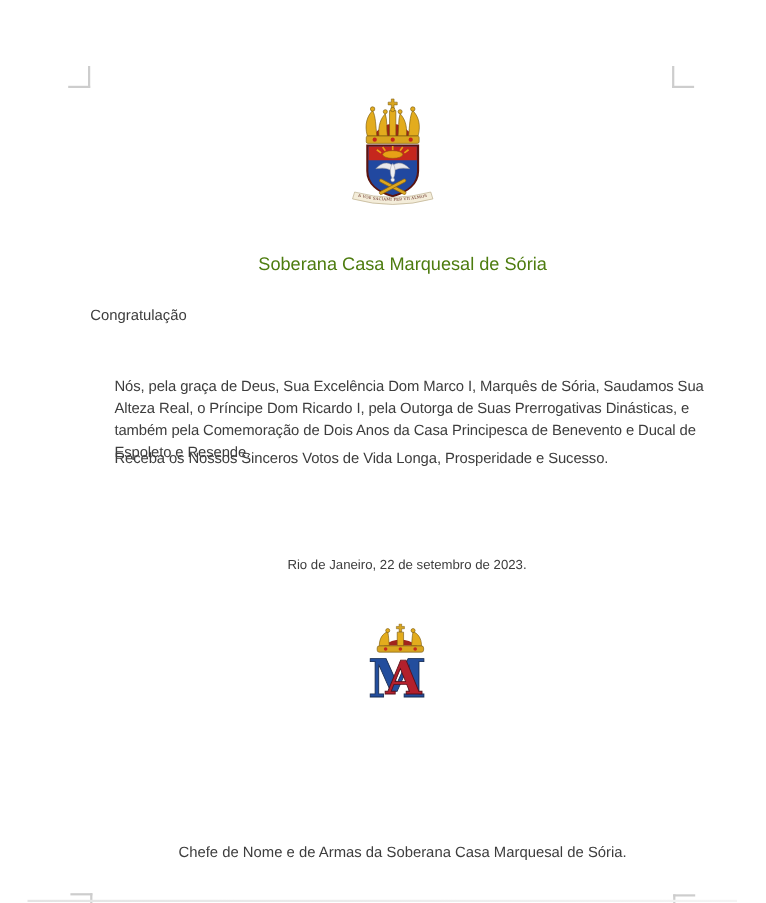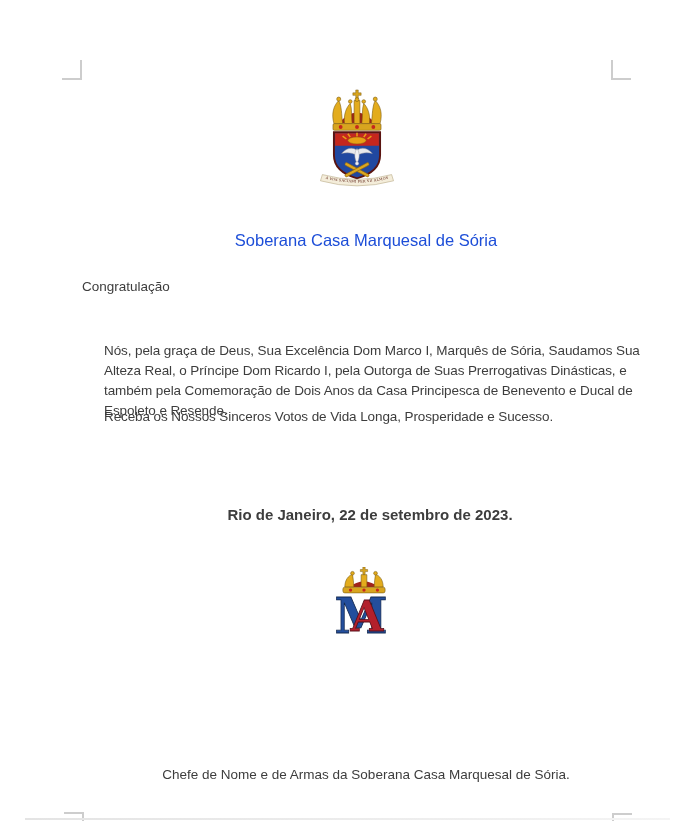--- a/index.html
+++ b/index.html
@@ -12,32 +12,32 @@
   .mark-tl{left:62px;top:60px;border-right:2px solid #cdcdcd;border-bottom:2px solid #cdcdcd;}
   .mark-tr{left:611px;top:60px;border-left:2px solid #cdcdcd;border-bottom:2px solid #cdcdcd;}
   .mark-bl{left:64px;top:812px;border-right:2px solid #cdcdcd;border-top:2px solid #cdcdcd;}
   .mark-br{left:612px;top:813px;border-left:2px solid #cdcdcd;border-top:2px solid #cdcdcd;}
 
   .arms{position:absolute;left:317px;top:89px;width:80px;height:100px;}
   .monogram{position:absolute;left:335px;top:567px;width:58px;height:71px;}
 
   .house-title{
     position:absolute;left:366px;top:231px;transform:translateX(-50%);
-    font-size:16.5px;font-weight:400;white-space:nowrap;margin:0;color:#1d4ed8;
+    font-size:16.5px;font-weight:400;white-space:nowrap;margin:0;color:#4d7c0f;
   }
   .subject{position:absolute;left:82px;top:267px;font-size:13.5px;margin-top:12px;}
   .para{
     position:absolute;left:88px;width:538px;font-size:13.5px;line-height:20px;
     letter-spacing:-0.1px;margin:16px;
   }
   .para-1{top:325px;}
   .para-2{top:391px;}
   .dateline{
     position:absolute;left:370px;top:506px;transform:translateX(-50%);
-    font-size:15px;white-space:nowrap;font-weight:bold;
+    font-size:12px;white-space:nowrap;
   }
   .sig-name{
     position:absolute;left:373px;top:697px;transform:translateX(-50%);
     font-size:13.5px;white-space:nowrap;
   }
   .sig-title{
     position:absolute;left:366px;top:767px;transform:translateX(-50%);
     font-size:13.5px;white-space:nowrap;
   }
   .page-bottom-edge{

